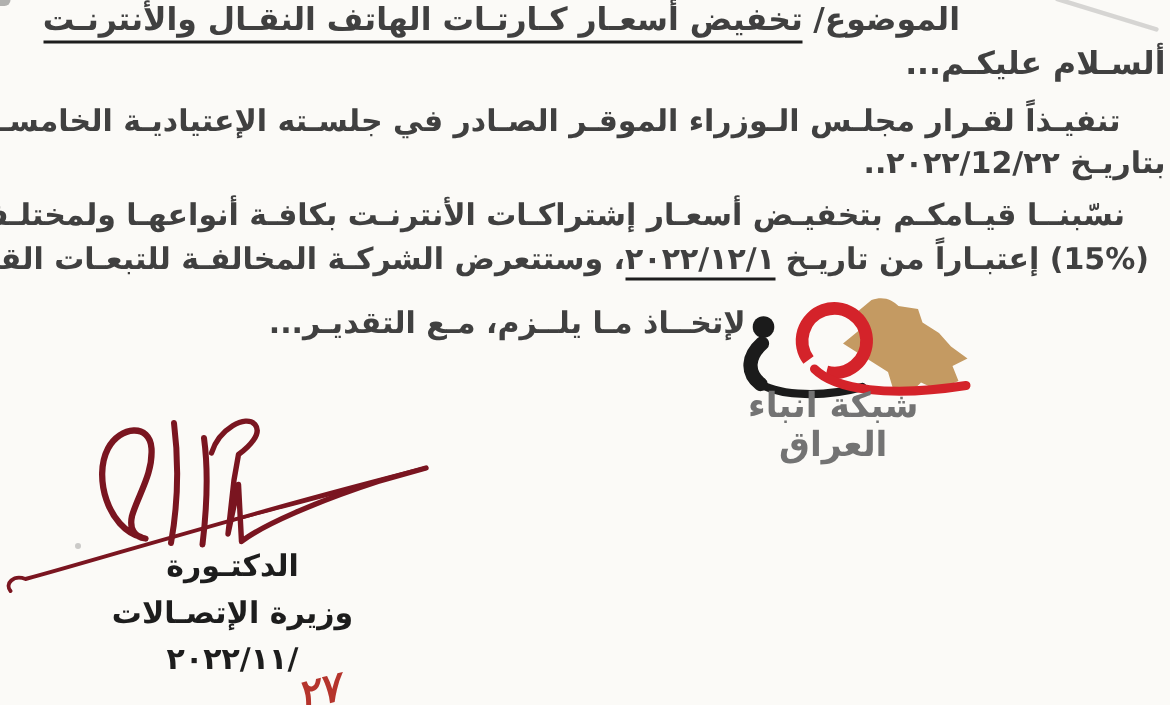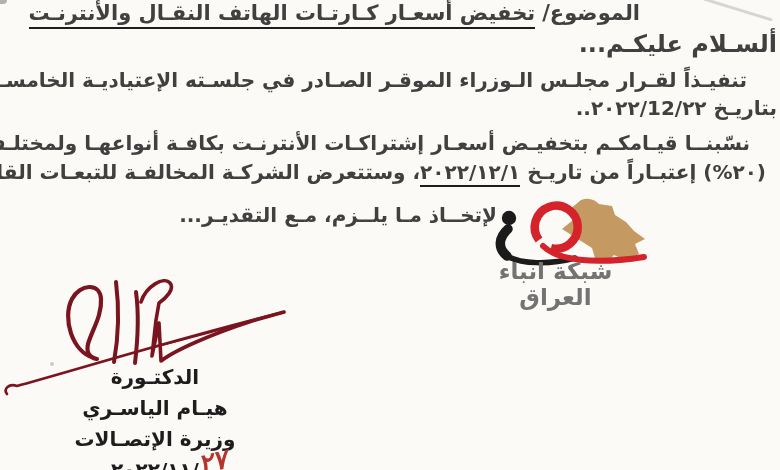--- a/index.html
+++ b/index.html
@@ -19,21 +19,21 @@
     color:#404040;
     direction:rtl;
   }
   .subject{font-size:21px;}
   .subject u{
     text-decoration:none;
     border-bottom:2.5px solid #1d1d1d;
     padding-bottom:2px;
     margin-right:7px;
   }
-  .salutation{font-size:24px;}
+  .salutation{font-size:21px;}
   .eff-date{
     text-decoration:none;
     border-bottom:2.2px solid #1d1d1d;
     padding-bottom:1px;
   }
   .closing{font-size:20px;}
   
   .logo{
     position:absolute;left:463px;top:198px;width:185px;height:95px;
   }
@@ -82,21 +82,21 @@
     <span>الموضوع/</span><u>تخفيض أسعـار كـارتـات الهاتف النقـال والأنترنـت</u>
   </div>
 
   <div class="line salutation" style="top:30px;right:3px;">ألسـلام عليكـم...</div>
 
   <div class="line" style="top:68px;right:33px;">تنفيـذاً لقـرار مجلـس الـوزراء الموقـر الصـادر في جلسـته الإعتياديـة الخامسـة المنعقـدة</div>
   <div class="line" style="top:96px;right:3px;">بتاريـخ ٢٠٢٢/12/٢٢..</div>
 
   <div class="line" style="top:131px;right:30px;">نسّبنــا قيـامكـم بتخفيـض أسعـار إشتراكـات الأنترنـت بكافـة أنواعهـا ولمختلـف التقنيـات بنسبـة</div>
   <div class="line" style="top:160px;right:14px;">
-    <span>(٢٠%) إعتبـاراً من تاريـخ </span><u class="eff-date">٢٠٢٢/١٢/١</u><span>، وستتعرض الشركـة المخالفـة للتبعـات القانونيـة.</span>
+    <span>(15%) إعتبـاراً من تاريـخ </span><u class="eff-date">٢٠٢٢/١٢/١</u><span>، وستتعرض الشركـة المخالفـة للتبعـات القانونيـة.</span>
   </div>
 
   <div class="line closing" style="top:203px;right:283px;text-align:center;">لإتخــاذ مـا يلــزم، مـع التقديـر...</div>
 
   <div class="logo">
     <svg width="185" height="95" viewBox="0 0 185 95">
 
       <path d="M118,2 C126,-1 132,2 136,6 L149,8 L152,17 L163,24 L171,33 L182,41 L172,46 L176,56 L162,62 L151,57 L145,63 L132,60 L129,50 L99,31 L110,22 L106,12 Z" stroke="none" fill="#c49a62"></path>
 
       <circle cx="46" cy="20" r="7.2" fill="#1b1b1b"></circle>
@@ -116,21 +116,20 @@
     <path d="M7,126 C3,121 9,115 17,118 C62,106 172,72 284,44" fill="none" stroke-width="2.6" stroke-linecap="round" stroke="#7a1520"></path>
     <path d="M284,44 C240,57 196,68 154,79" fill="none" stroke-width="2" stroke-linecap="round" stroke="#7a1520"></path>
     <path d="M94,90 C72,84 62,50 72,31 C80,16 100,14 101,31 C102,48 92,62 88,76 C86,85 90,90 97,91" fill="none" stroke-width="4.2" stroke-linecap="round" stroke="#7a1520"></path>
     <path d="M116,14 C119,38 119,66 114,94" fill="none" stroke-width="4" stroke-linecap="round" stroke="#7a1520"></path>
     <path d="M136,24 C139,46 138,70 135,95" fill="none" stroke-width="4" stroke-linecap="round" stroke="#7a1520"></path>
     <path d="M141,34 C146,18 164,8 170,15 C175,21 166,30 159,35 L156,52 L152,88 L159,55 L161,93 C175,82 212,66 252,53 L284,44" fill="none" stroke-width="3.6" stroke-linecap="round" stroke-linejoin="round" stroke="#7a1520"></path>
   </svg>
 
   <div class="signer">
     <div>الدكتـورة</div>
-    <div>هيـام الياسـري</div>
     <div>وزيرة الإتصـالات</div>
     <div><span dir="ltr">٢٠٢٢/١١/</span></div>
   </div>
   <span class="handwritten-day">٢٧</span>
 
   <div class="artifact-1"></div>
   <div class="artifact-2"></div>
   <div class="artifact-3"></div>
 
 </div>

